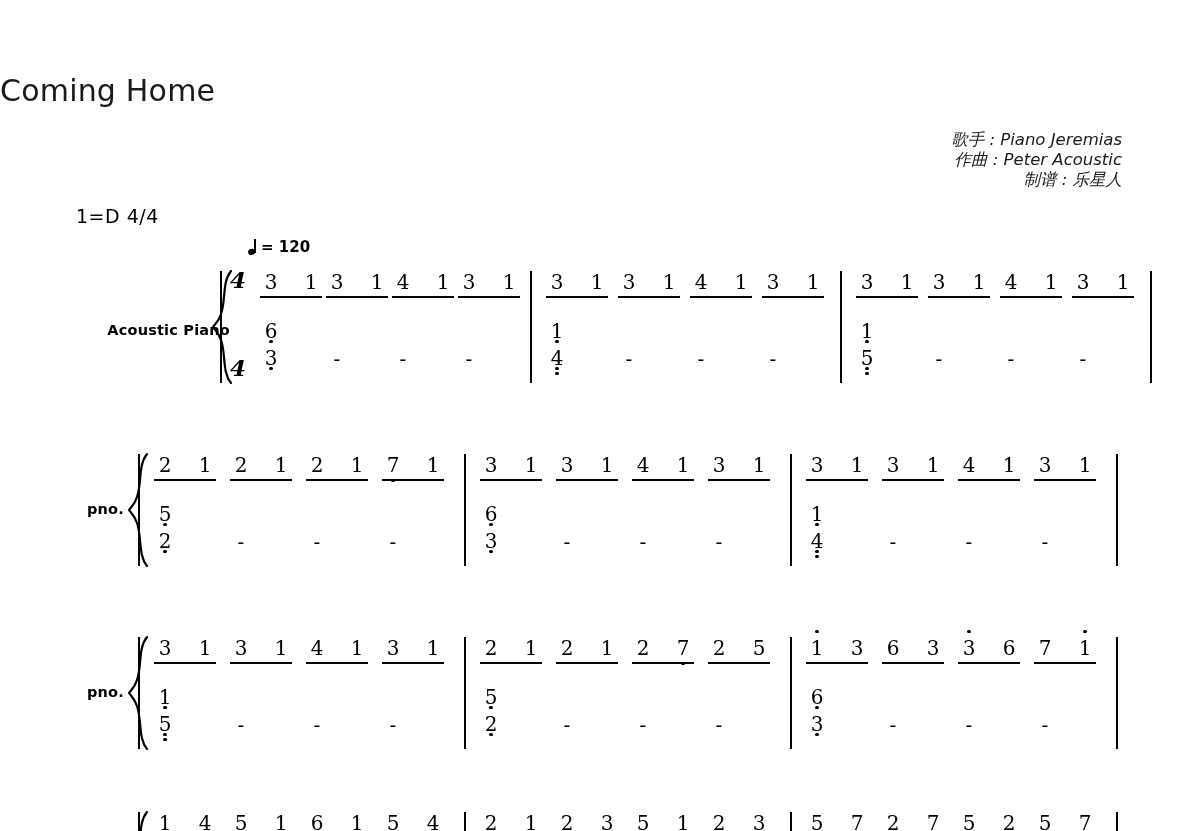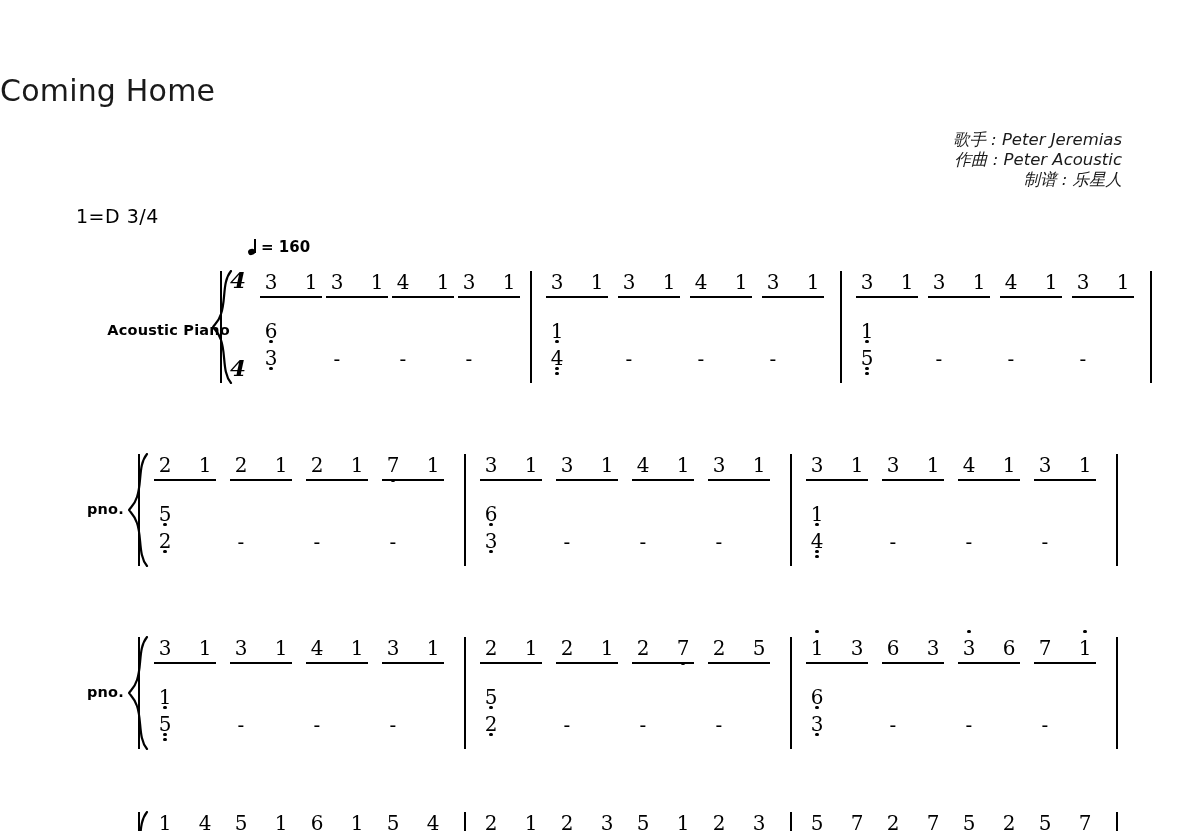--- a/index.html
+++ b/index.html
@@ -244,30 +244,30 @@
     width: 1200px;
     height: 130px;
   }
 </style>
 </head>
 <body>
 
 <div class="sheet-title">Coming Home</div>
 
 <div class="credits">
-  <span class="credit-line">歌手 : Peter Jeremias</span>
+  <span class="credit-line">歌手 : Piano Jeremias</span>
   <span class="credit-line">作曲 : Peter Acoustic</span>
   <span class="credit-line">制谱 : 乐星人</span>
 </div>
 
-<div class="keysig">1=D 3/4</div>
+<div class="keysig">1=D 4/4</div>
 
 <div class="tempo">
   <span class="tempo-note"></span>
-  <span>= 160</span>
+  <span>= 120</span>
 </div>
 
 <div class="system" id="system-1">
     <div class="staff-label" style="width: 230px;">Acoustic Piano</div>
     <div class="brace" style="left: 212px;"><svg viewBox="0 0 22 114" preserveAspectRatio="none" width="22" height="114">
         <path d="M19 1 C10 12, 14 30, 9 44 C7 51, 3 54, 1 57 C3 60, 7 63, 9 70 C14 84, 10 102, 19 113" fill="none" stroke="#000" stroke-width="2.2" stroke-linecap="round"></path>
       </svg></div>
     <div class="barline" style="left: 220px;"></div>
     <div class="measure" style="left: 228px; width: 310px;">
       <div class="timesig">

